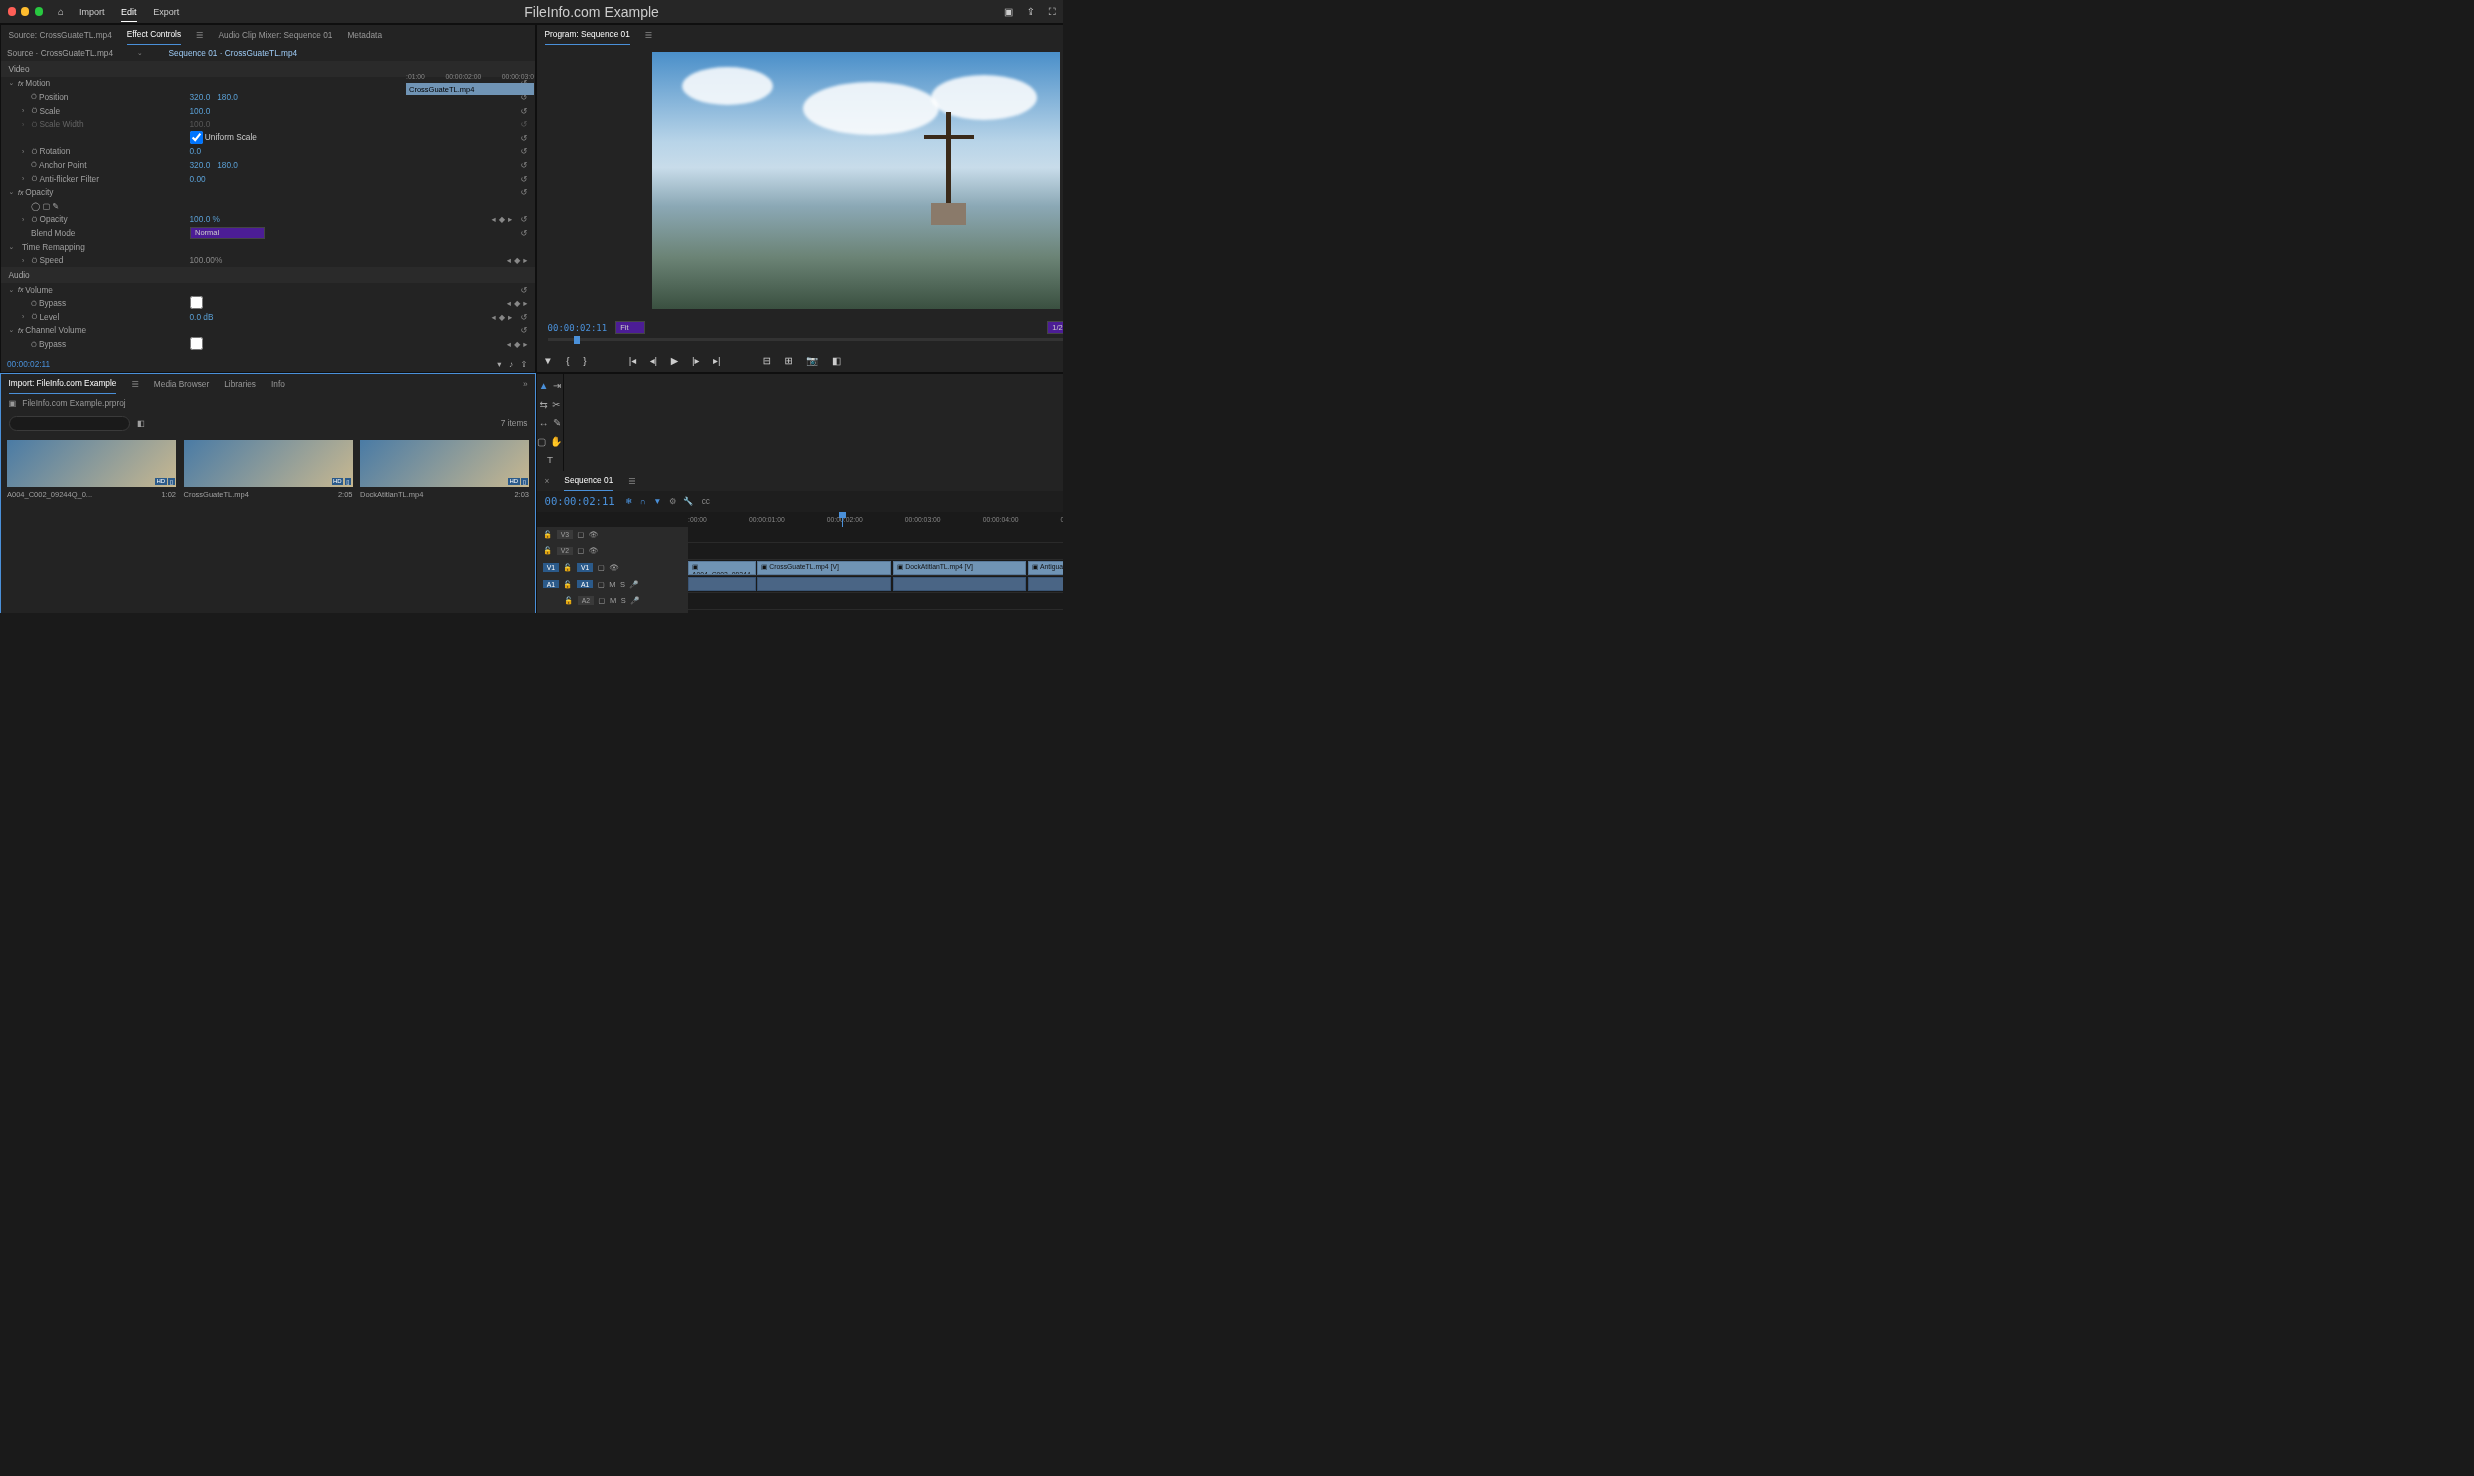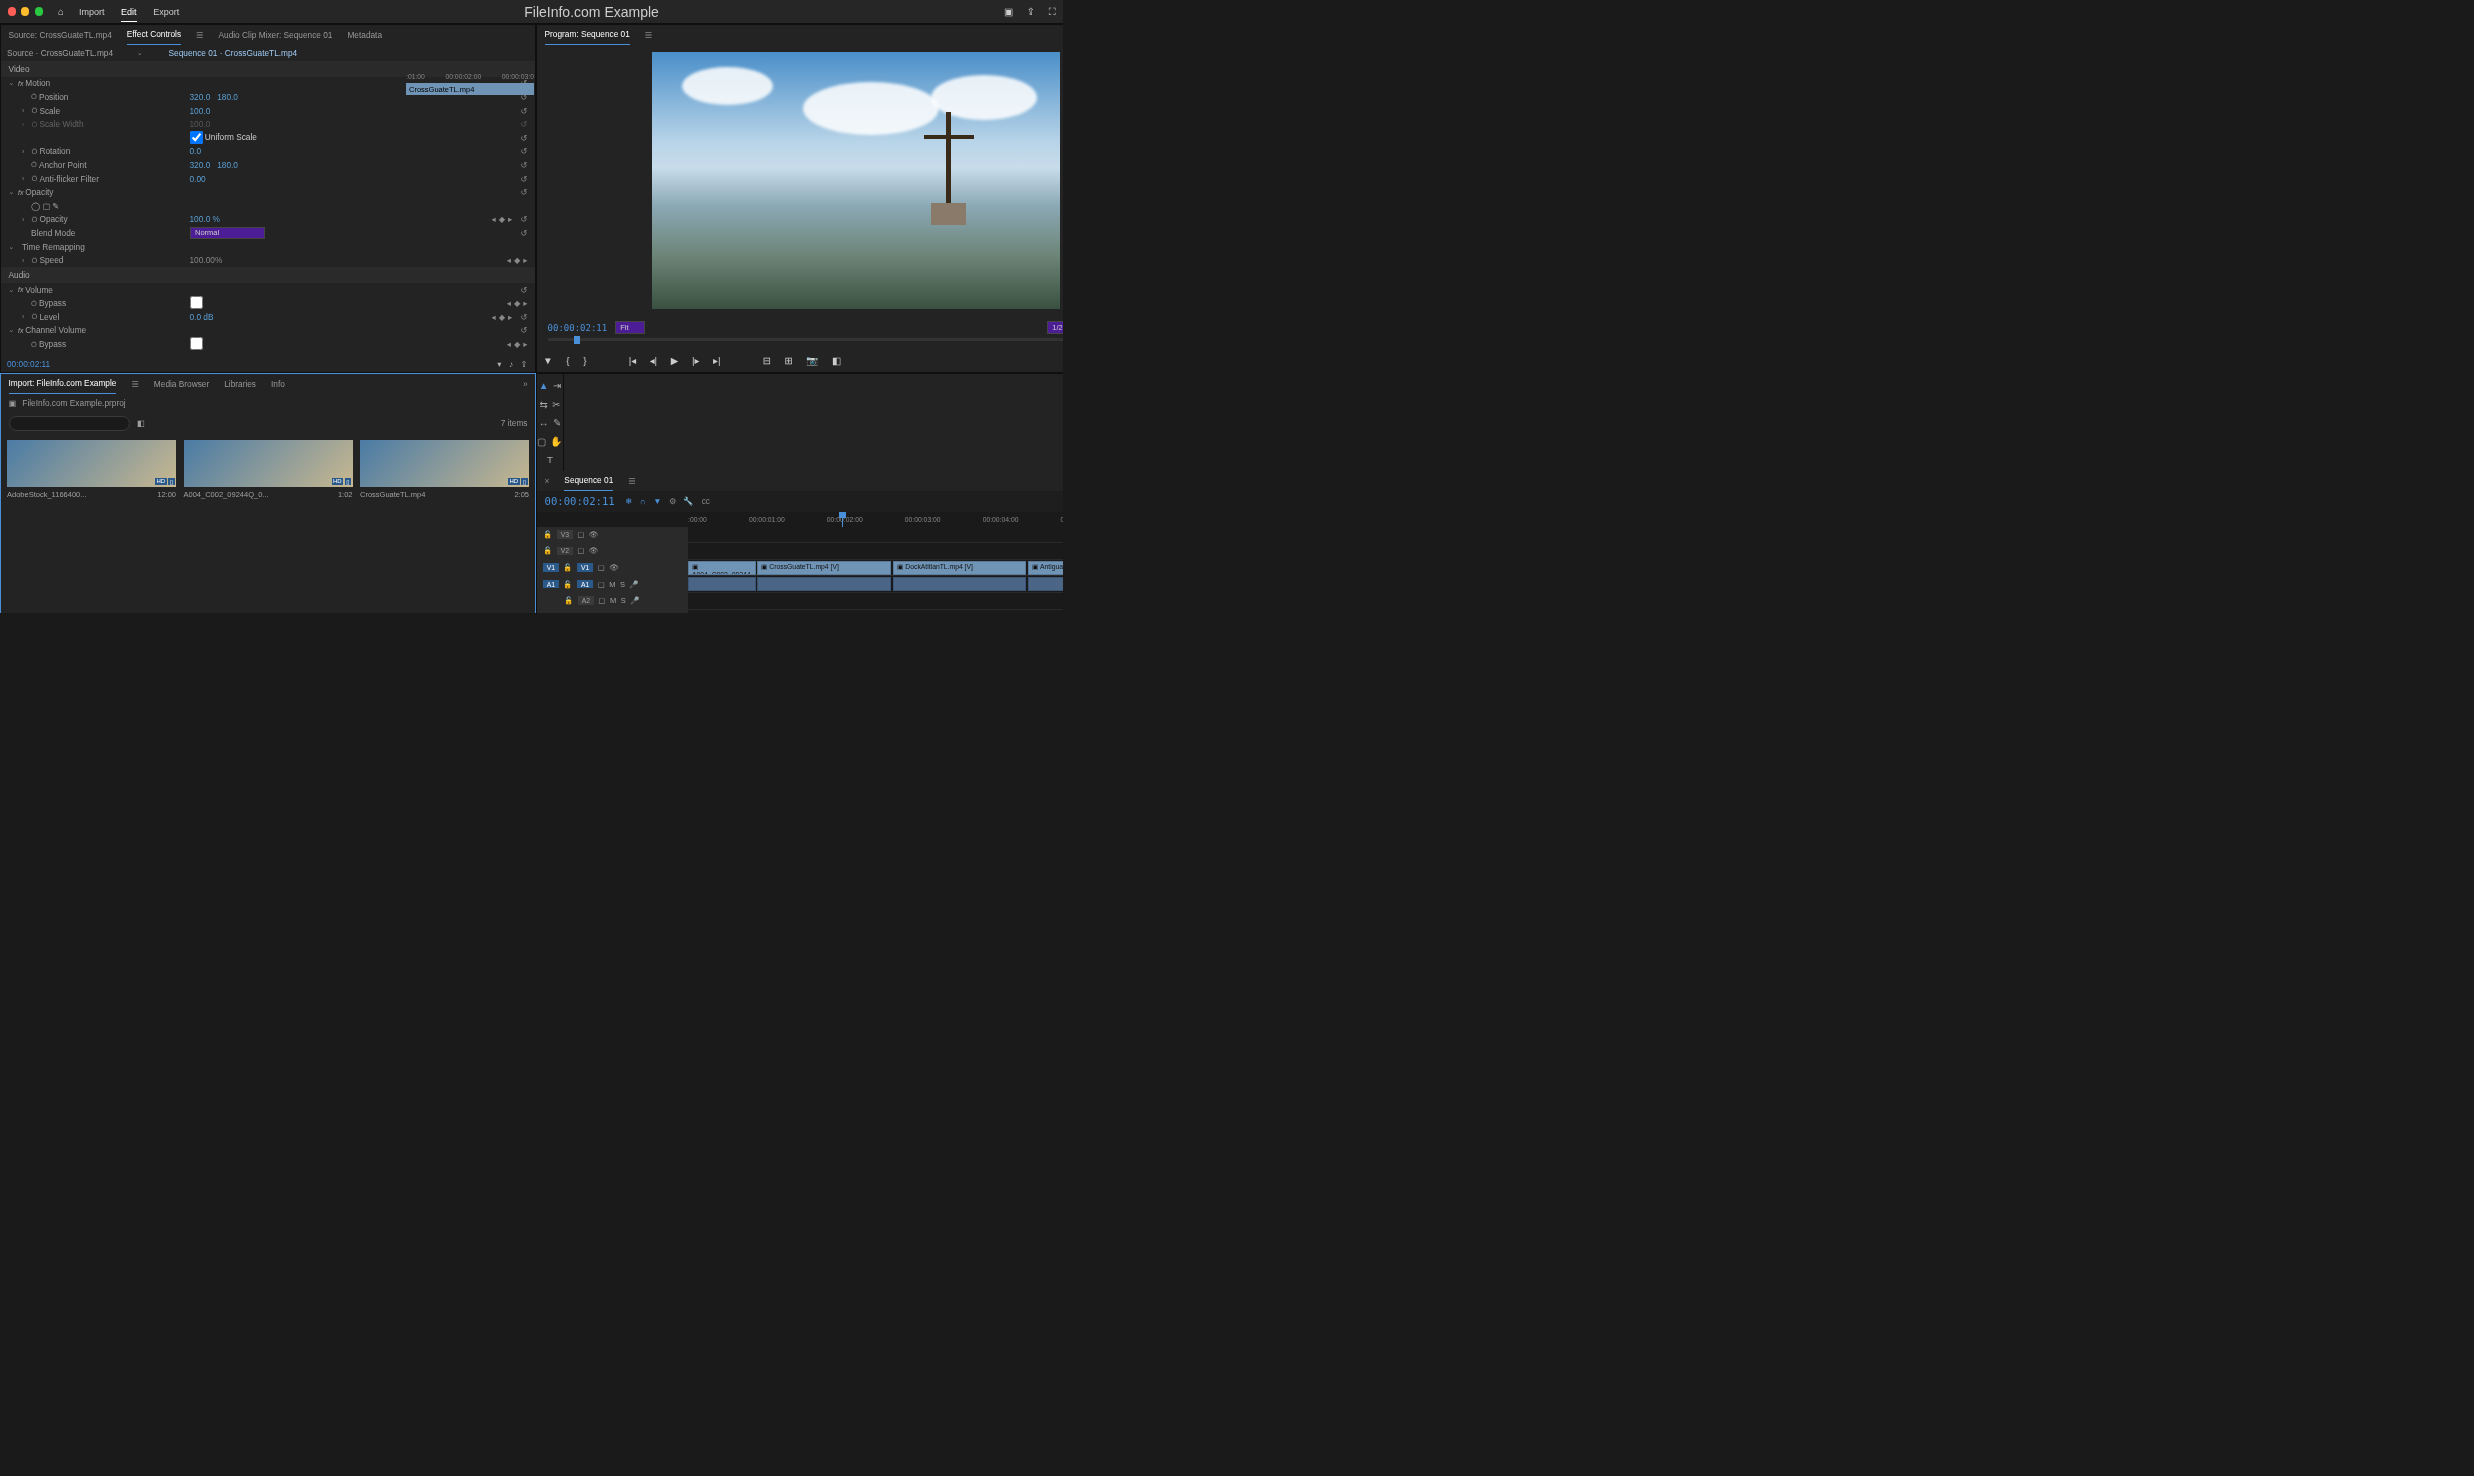--- a/index.html
+++ b/index.html
@@ -414,32 +414,20 @@
   <div class="proj-sub">
         <span>▣</span>
         <span>FileInfo.com Example.prproj</span>
       </div>
   <div class="search-row">
     <input placeholder="" style="">
     <span>◧</span>
     <span class="items-count">7 items</span>
   </div>
   <div class="thumbs" id="thumbs">
-        <div class="thumb">
-          <div class="thumb-img">
-            <div class="thumb-badges">
-              <span class="badge">HD</span>
-              <span class="badge">▯</span>
-            </div>
-          </div>
-          <div class="thumb-meta">
-            <span>AdobeStock_1166400...</span>
-            <span>12:00</span>
-          </div>
-        </div>
         <div class="thumb">
           <div class="thumb-img">
             <div class="thumb-badges">
               <span class="badge">HD</span>
               <span class="badge">▯</span>
             </div>
           </div>
           <div class="thumb-meta">
             <span>A004_C002_09244Q_0...</span>
             <span>1:02</span>

